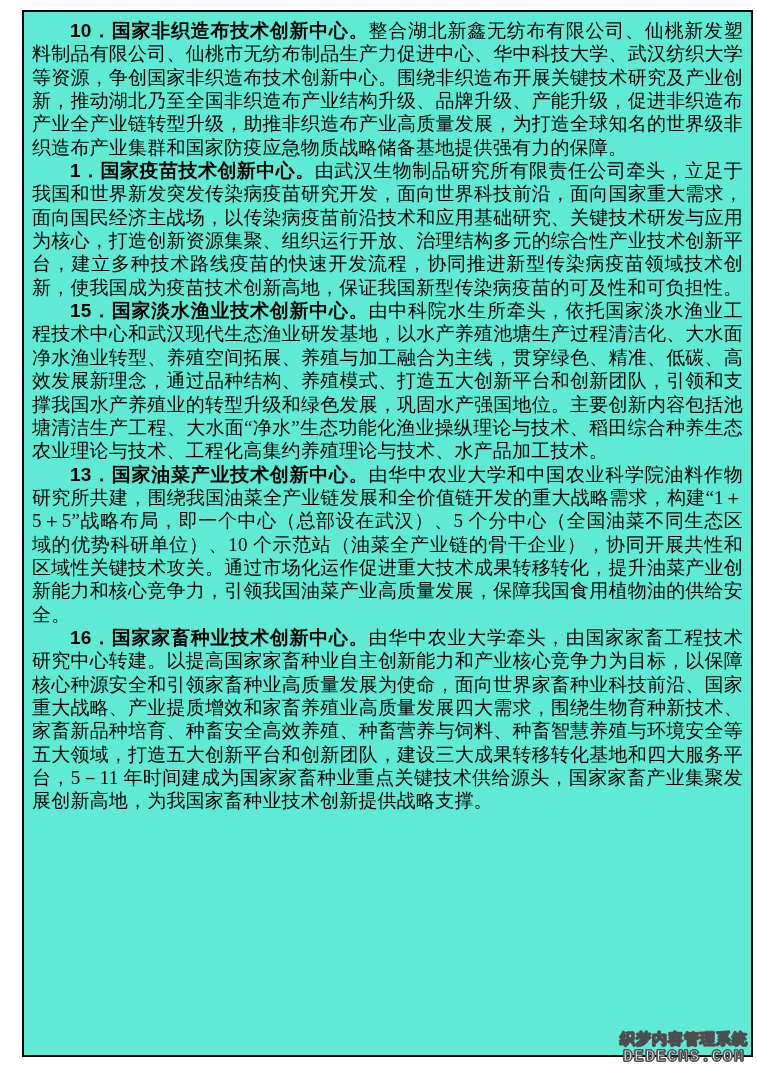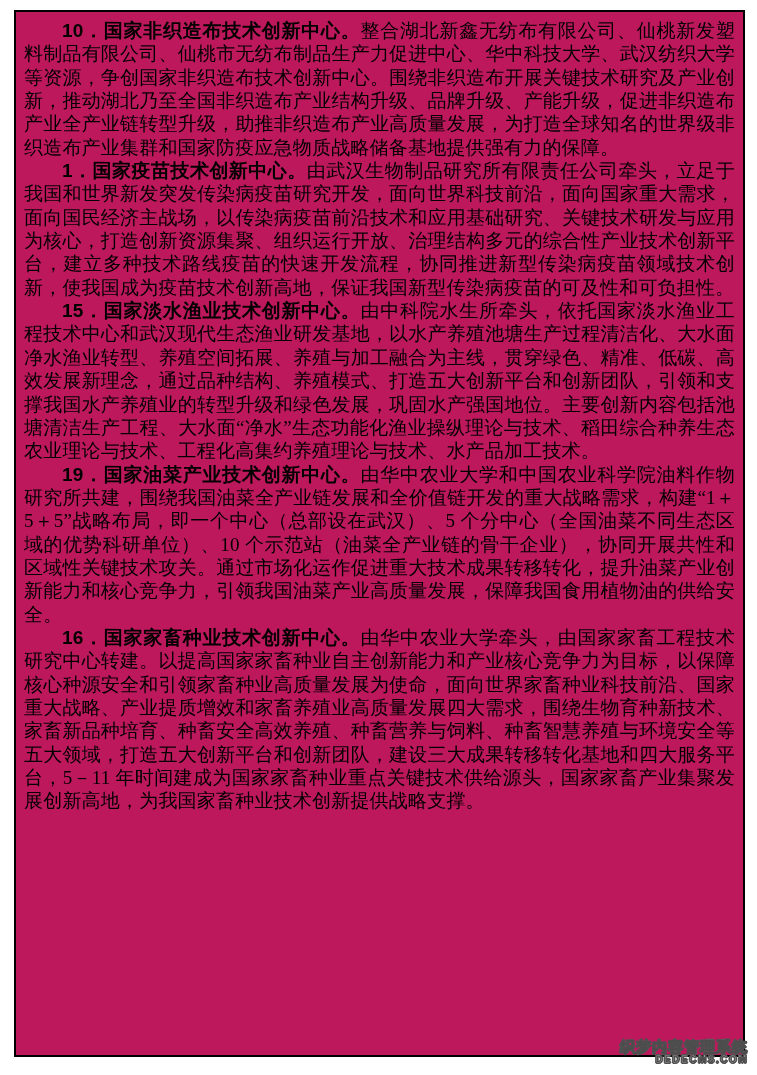--- a/index.html
+++ b/index.html
@@ -5,72 +5,72 @@
   * { margin: 0; padding: 0; box-sizing: border-box; }
   html, body {
     width: 757px; height: 1075px;
     background: #ffffff;
     font-family: "Liberation Serif", "DejaVu Serif", serif;
     overflow: hidden;
     position: relative;
   }
   .frame {
     position: absolute;
-    left: 14px; top: 10px;
+    left: 22px; top: 10px;
     width: 731px; height: 1047px;
     border: 2px solid #000;
     padding: 7px 8px 0 8px;
-    background: #be185d;
+    background: #5eead4;
   }
   .doc-body { width: 100%; }
   .para {
     font-size: 19px;
     line-height: 23.35px;
     color: #000;
     text-align: justify;
     text-justify: inter-ideograph;
     text-indent: 2em;
     letter-spacing: 0.2px;
     word-break: break-all;
   }
   .para-heading {
     font-weight: 700;
     font-family: "Liberation Sans", "DejaVu Sans", sans-serif;
   }
   .watermark {
     position: absolute;
     right: 9px; bottom: 9px;
     z-index: 3;
-    text-align: right;
-    font-family: Liberation Sans, sans-serif;
+    text-align: center;
+    font-family: Liberation Mono, monospace;
     font-weight: 700;
     color: #efefef;
     -webkit-text-stroke: 1.2px #4d4d4d;
     text-shadow:
       1px 0 0 #5a5a5a, -1px 0 0 #5a5a5a,
       0 1px 0 #5a5a5a, 0 -1px 0 #5a5a5a;
     line-height: 1.08;
     white-space: nowrap;
   }
   .wm-line1 { font-size: 15px; letter-spacing: 1px; }
-  .wm-line2 { font-size: 10px; letter-spacing: 1.5px; }
+  .wm-line2 { font-size: 16px; letter-spacing: 1.5px; }
 </style>
 </head>
 <body>
 
 <div class="frame">
   <div class="doc-body">
 
       <p class="para"><span class="para-heading">10．国家非织造布技术创新中心。</span><span class="para-body">整合湖北新鑫无纺布有限公司、仙桃新发塑料制品有限公司、仙桃市无纺布制品生产力促进中心、华中科技大学、武汉纺织大学等资源，争创国家非织造布技术创新中心。围绕非织造布开展关键技术研究及产业创新，推动湖北乃至全国非织造布产业结构升级、品牌升级、产能升级，促进非织造布产业全产业链转型升级，助推非织造布产业高质量发展，为打造全球知名的世界级非织造布产业集群和国家防疫应急物质战略储备基地提供强有力的保障。</span></p>
 
       <p class="para"><span class="para-heading">1．国家疫苗技术创新中心。</span><span class="para-body">由武汉生物制品研究所有限责任公司牵头，立足于我国和世界新发突发传染病疫苗研究开发，面向世界科技前沿，面向国家重大需求，面向国民经济主战场，以传染病疫苗前沿技术和应用基础研究、关键技术研发与应用为核心，打造创新资源集聚、组织运行开放、治理结构多元的综合性产业技术创新平台，建立多种技术路线疫苗的快速开发流程，协同推进新型传染病疫苗领域技术创新，使我国成为疫苗技术创新高地，保证我国新型传染病疫苗的可及性和可负担性。</span></p>
 
       <p class="para"><span class="para-heading">15．国家淡水渔业技术创新中心。</span><span class="para-body">由中科院水生所牵头，依托国家淡水渔业工程技术中心和武汉现代生态渔业研发基地，以水产养殖池塘生产过程清洁化、大水面净水渔业转型、养殖空间拓展、养殖与加工融合为主线，贯穿绿色、精准、低碳、高效发展新理念，通过品种结构、养殖模式、打造五大创新平台和创新团队，引领和支撑我国水产养殖业的转型升级和绿色发展，巩固水产强国地位。主要创新内容包括池塘清洁生产工程、大水面“净水”生态功能化渔业操纵理论与技术、稻田综合种养生态农业理论与技术、工程化高集约养殖理论与技术、水产品加工技术。</span></p>
 
-      <p class="para"><span class="para-heading">19．国家油菜产业技术创新中心。</span><span class="para-body">由华中农业大学和中国农业科学院油料作物研究所共建，围绕我国油菜全产业链发展和全价值链开发的重大战略需求，构建“1＋5＋5”战略布局，即一个中心（总部设在武汉）、5 个分中心（全国油菜不同生态区域的优势科研单位）、10 个示范站（油菜全产业链的骨干企业），协同开展共性和区域性关键技术攻关。通过市场化运作促进重大技术成果转移转化，提升油菜产业创新能力和核心竞争力，引领我国油菜产业高质量发展，保障我国食用植物油的供给安全。</span></p>
+      <p class="para"><span class="para-heading">13．国家油菜产业技术创新中心。</span><span class="para-body">由华中农业大学和中国农业科学院油料作物研究所共建，围绕我国油菜全产业链发展和全价值链开发的重大战略需求，构建“1＋5＋5”战略布局，即一个中心（总部设在武汉）、5 个分中心（全国油菜不同生态区域的优势科研单位）、10 个示范站（油菜全产业链的骨干企业），协同开展共性和区域性关键技术攻关。通过市场化运作促进重大技术成果转移转化，提升油菜产业创新能力和核心竞争力，引领我国油菜产业高质量发展，保障我国食用植物油的供给安全。</span></p>
 
       <p class="para"><span class="para-heading">16．国家家畜种业技术创新中心。</span><span class="para-body">由华中农业大学牵头，由国家家畜工程技术研究中心转建。以提高国家家畜种业自主创新能力和产业核心竞争力为目标，以保障核心种源安全和引领家畜种业高质量发展为使命，面向世界家畜种业科技前沿、国家重大战略、产业提质增效和家畜养殖业高质量发展四大需求，围绕生物育种新技术、家畜新品种培育、种畜安全高效养殖、种畜营养与饲料、种畜智慧养殖与环境安全等五大领域，打造五大创新平台和创新团队，建设三大成果转移转化基地和四大服务平台，5－11 年时间建成为国家家畜种业重点关键技术供给源头，国家家畜产业集聚发展创新高地，为我国家畜种业技术创新提供战略支撑。</span></p>
 
     </div>
 </div>
 
 <div class="watermark">
   <div class="wm-line1">织梦内容管理系统</div>
   <div class="wm-line2">DEDECMS.COM</div>
 </div>

